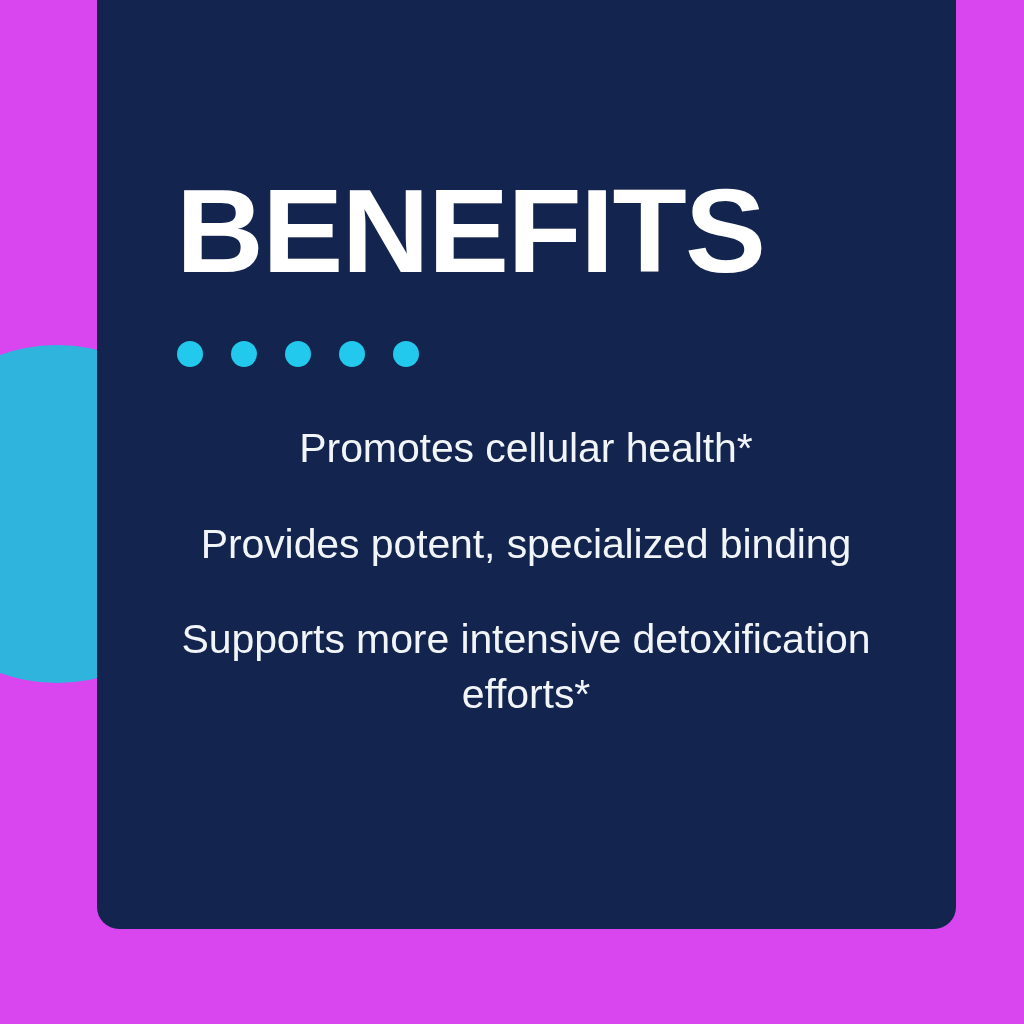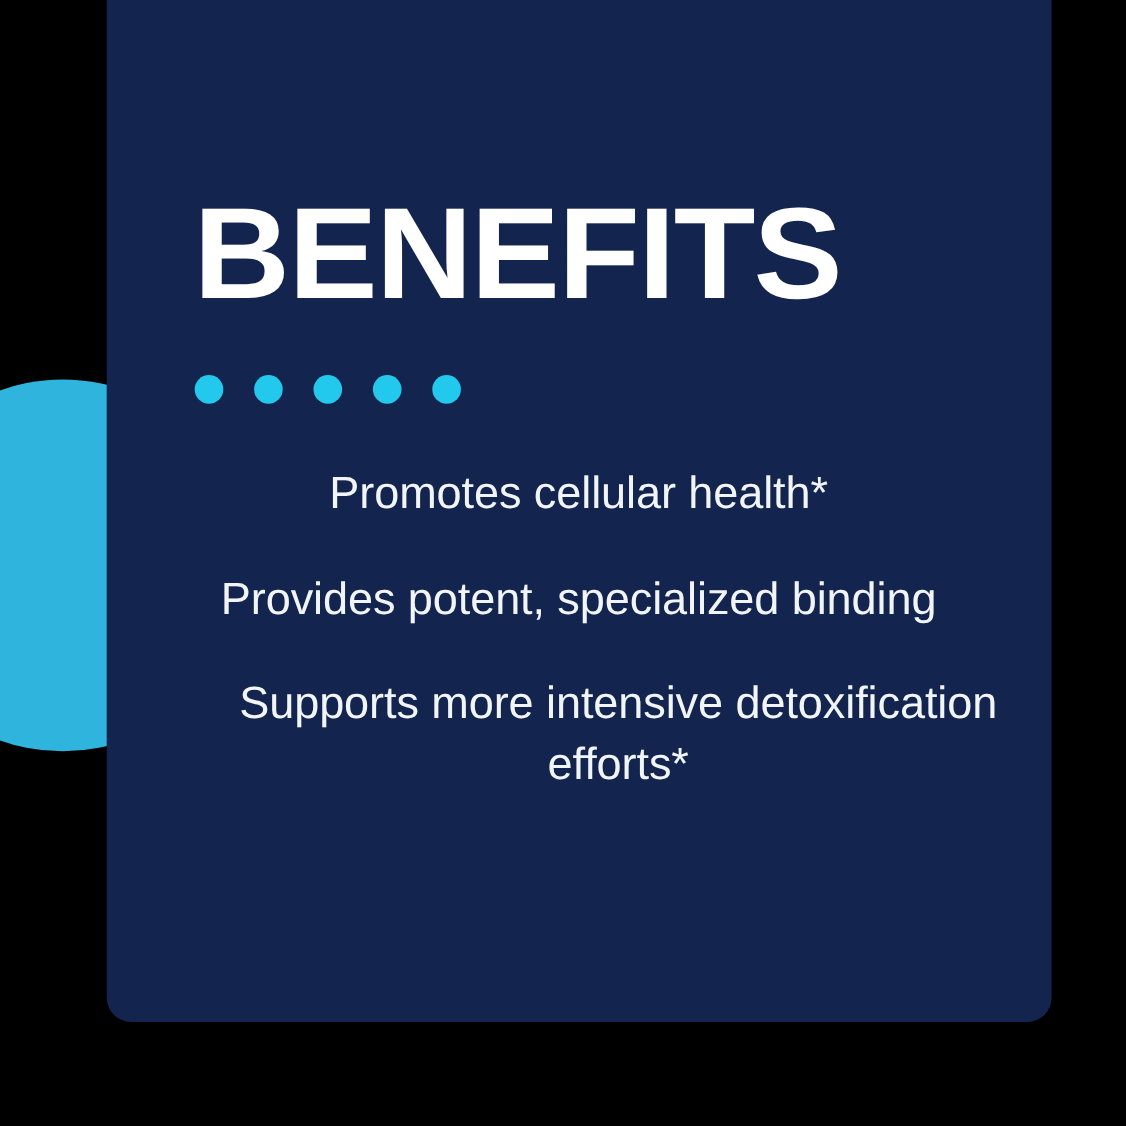--- a/index.html
+++ b/index.html
@@ -4,21 +4,21 @@
 <style>
   html, body {
     margin: 0;
     padding: 0;
     background: #ffffff;
   }
   #stage {
     position: relative;
     width: 1024px;
     height: 1024px;
-    background: #000000;
+    background: #d946ef;
     overflow: hidden;
     font-family: "Liberation Sans", sans-serif;
   }
 
   
   .deco-circle {
     position: absolute;
     left: -112px;
     top: 345px;
     width: 338px;
@@ -96,21 +96,20 @@
     font-weight: 400;
     font-size: 41px;
     line-height: 1.33;
     letter-spacing: -0.1px;
     margin: 0 0 41px 0;
     max-width: 700px;
     text-align: center;
   }
   .benefit-item:last-child {
     margin-bottom: 0;
-    margin-left: 36px;
   }
 </style>
 </head>
 <body>
 
 <div id="stage">
 
   <div class="deco-circle"></div>
 
   <div class="card">

